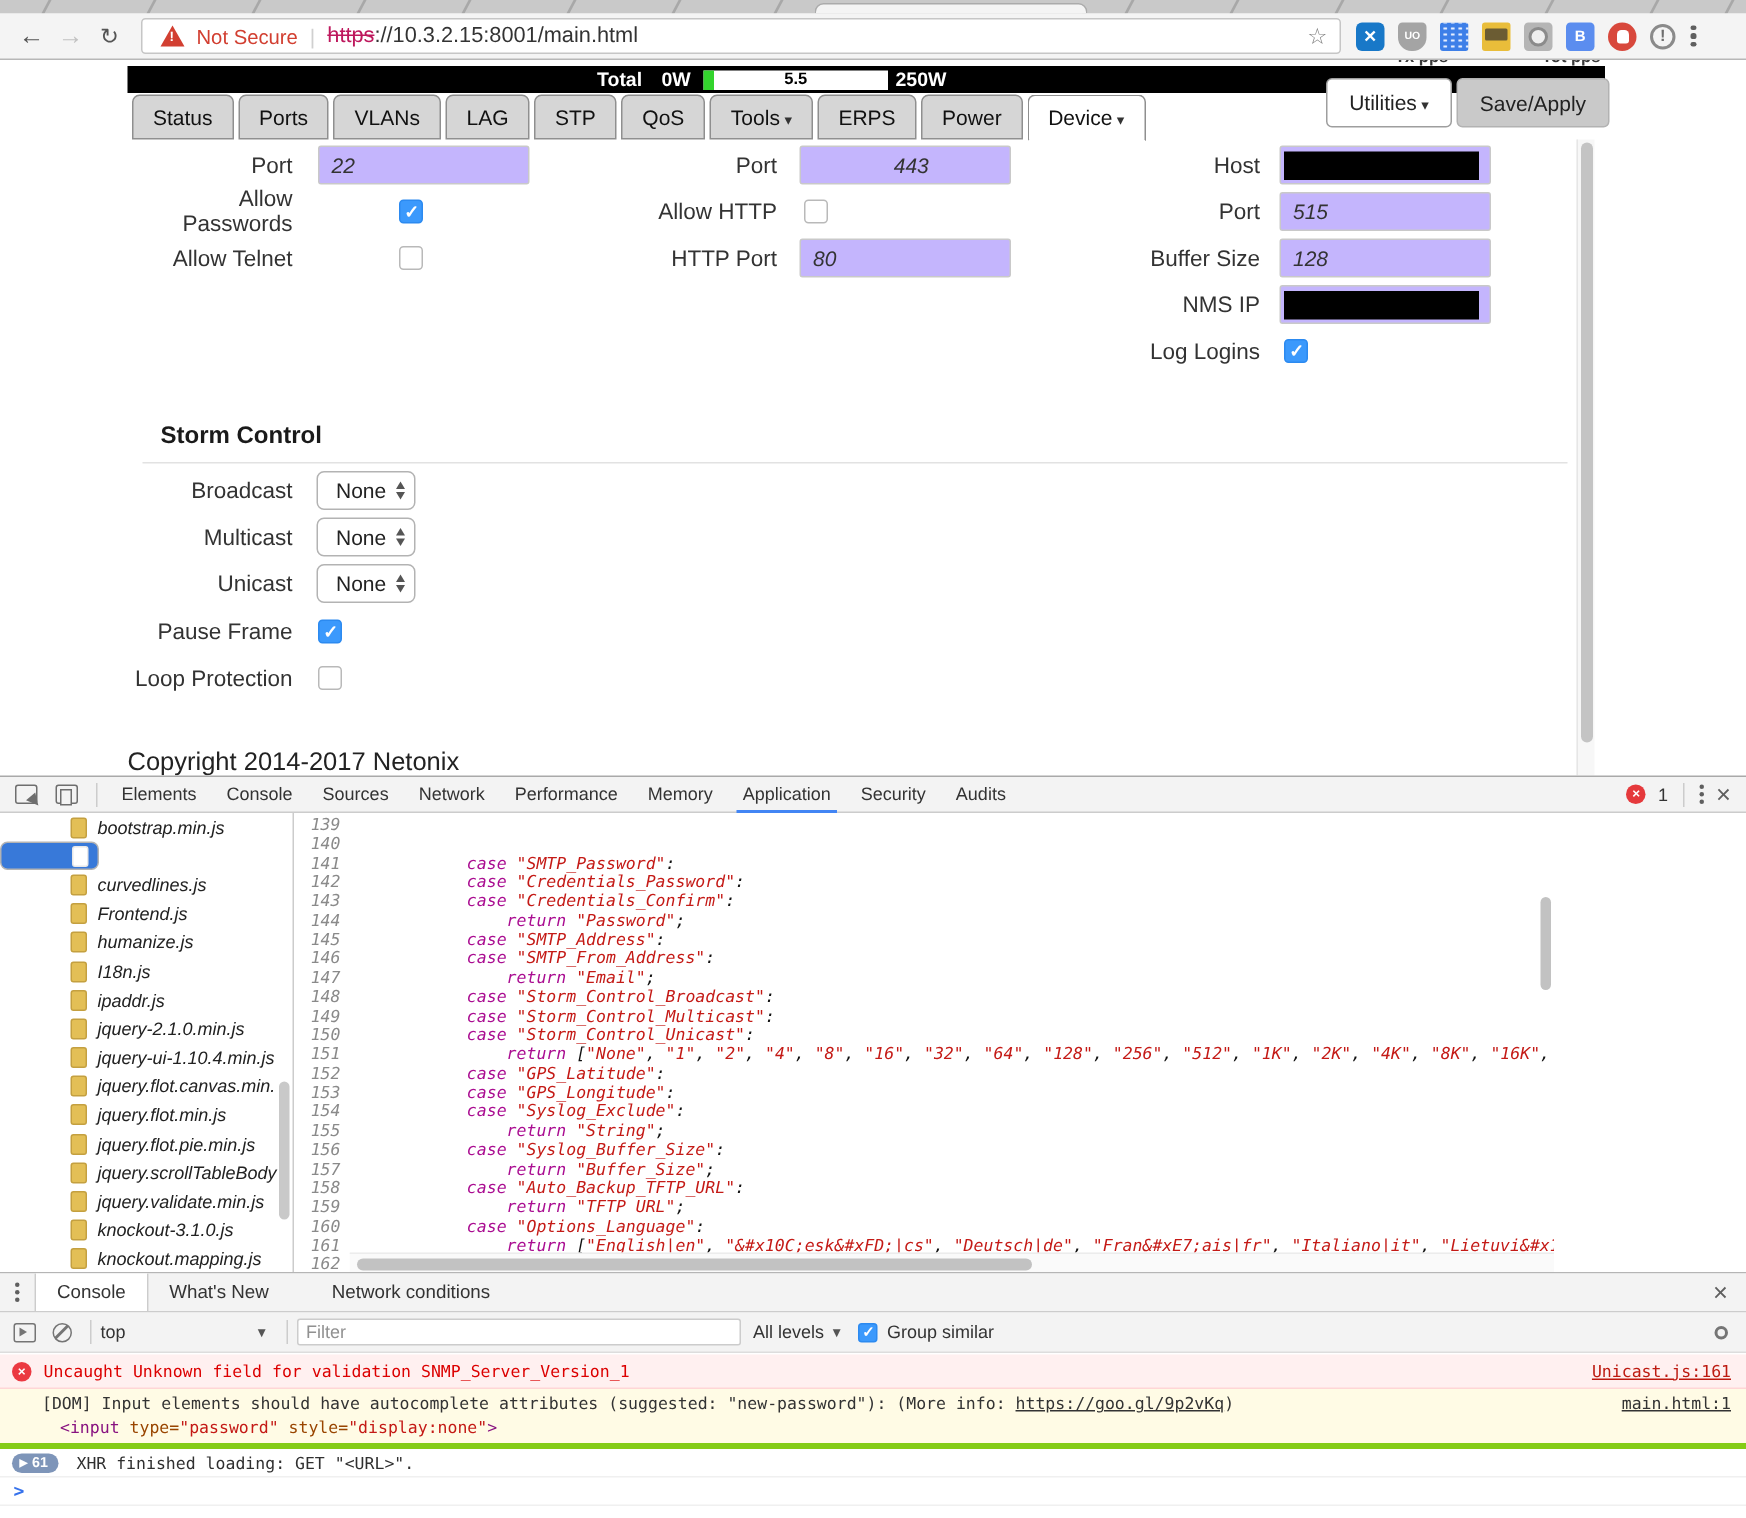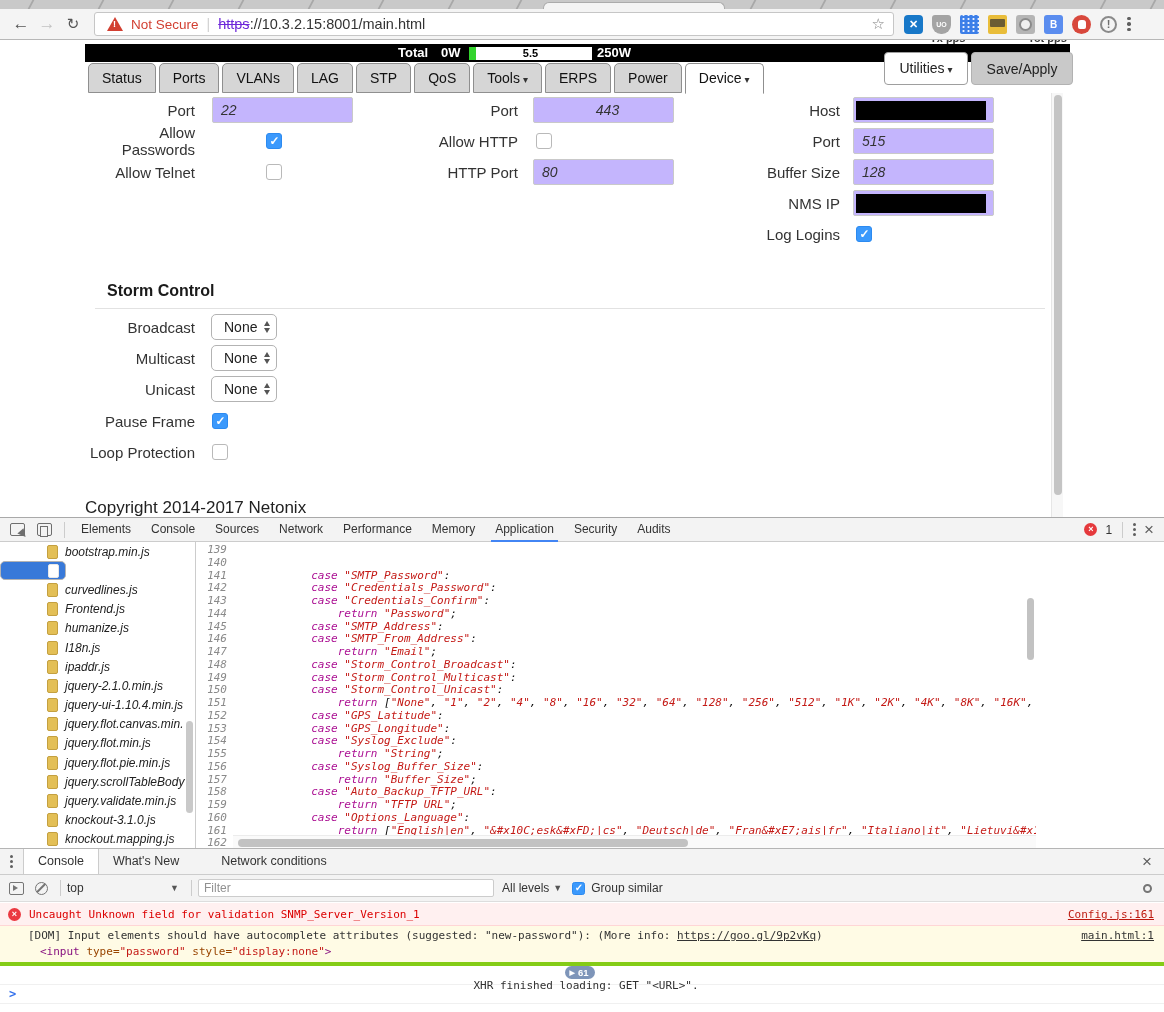--- a/index.html
+++ b/index.html
@@ -16,21 +16,21 @@
   .navbtn { width:26px; text-align:center; font-size:17px; color:#555; }
   .navbtn.back { margin-left:8px; }
   .navbtn.fwd { color:#c2c2c2; }
   .navbtn.reload { font-size:15px; }
   .urlbar { position:relative; margin-left:8px; width:800px; height:24px; background:#fff; border:1px solid #c6c6c6; border-radius:3px; display:flex; align-items:center; font-size:13px; }
   .warn-tri { width:0; height:0; border-left:8px solid transparent; border-right:8px solid transparent; border-bottom:14px solid #d23f31; margin-left:12px; position:relative; }
   .warn-tri::after { content:"!"; position:absolute; left:-2px; top:2px; color:#fff; font-size:9px; font-weight:bold; }
   .notsecure { color:#d23f31; font-size:13.5px; margin-left:8px; }
   .url-sep { color:#d0d0d0; margin:0 8px; font-size:14px; }
   .url-text { font-size:14.5px; color:#222; white-space:nowrap; }
-  .url-scheme { color:#6d28d9; text-decoration:line-through; }
+  .url-scheme { color:#be185d; text-decoration:line-through; }
   .url-rest { color:#333; }
   .star { margin-left:auto; margin-right:8px; color:#818181; font-size:15px; }
   .extrow { display:flex; align-items:center; gap:9px; margin-left:10px; }
   .exticon { width:19px; height:19px; position:relative; display:flex; align-items:center; justify-content:center; }
   .ext-swap { background:#1878c8; border-radius:4px; color:#fff; font-size:11px; font-weight:bold; }
   .ext-shield { background:#a4a4a4; border-radius:3px 3px 9px 9px; color:#fff; font-size:7px; font-weight:bold; }
   .ext-fence { background:#3d7fe8; border-radius:2px; background-image:radial-gradient(#e8f0ff 1px, transparent 1.3px); background-size:5px 4px; background-position:1px 2px; }
   .ext-locker { background:#e9bd3a; border-radius:2px; }
   .ext-locker::after { content:""; position:absolute; left:2px; right:2px; top:4px; height:8px; background:#6b5c33; border-radius:1px; }
   .ext-camera { background:#b5b5b5; border-radius:3px; }
@@ -136,21 +136,21 @@
   .src-link { margin-left:auto; text-decoration:underline; white-space:nowrap; }
   .src-err { color:#bd1a10; }
   .src-warn { color:#333; }
   .row-warn { background:#fffbe5; border-bottom:4px solid #84cc16; padding:3px 10px 4px 28px; color:#333; }
   .warn-l1 { display:flex; }
   .warn-text a, .warn-text .ulink { color:#333; text-decoration:underline; }
   .warn-l2 { margin-top:3px; padding-left:12px; }
   .dom-tag { color:#881280; }
   .dom-attr { color:#994500; }
   .dom-val { color:#c41a16; }
-  .row-info { height:19px; display:flex; align-items:center; border-bottom:1px solid #f0f0f0; color:#303030; padding-left:8px;flex-direction:column; }
+  .row-info { height:19px; display:flex; align-items:center; border-bottom:1px solid #f0f0f0; color:#303030; padding-left:8px; }
   .xhr-badge { display:flex; align-items:center; gap:3px; background:#7e95b9; color:#fff; border-radius:8px; padding:1px 7px 1px 5px; font-size:9.5px; font-weight:bold; margin-right:12px; font-family:"Liberation Sans",sans-serif; }
   .xhr-badge .tri { font-size:7px; }
   .row-prompt { height:19px; display:flex; align-items:center; border-bottom:1px solid #f0f0f0; padding-left:9px; }
   .chev { color:#3672ec; font-weight:bold; font-size:12px; }
 </style>
 </head>
 <body>
 
 <div class="screen">
 
@@ -486,21 +486,21 @@
         <span class="dd-caret">▼</span>
       </div>
       <div class="cb-sm" style="margin-left:10px"></div>
       <span style="margin-left:6px">Group similar</span>
       <div class="gear"></div>
     </div>
     <div class="cd-msgs">
       <div class="row-err">
         <div class="errball2">×</div>
         <span>Uncaught Unknown field for validation SNMP_Server_Version_1</span>
-        <span class="src-link src-err">Config.js:161</span>
+        <span class="src-link src-err">Unicast.js:161</span>
       </div>
       <div class="row-warn">
         <div class="warn-l1">
           <span class="warn-text"><span>[DOM] Input elements should have autocomplete attributes (suggested: "new-password"): (More info: </span><span class="ulink">https://goo.gl/9p2vKq</span><span>)</span></span>
           <span class="src-link src-warn">main.html:1</span>
         </div>
         <div class="warn-l2" id="dom-node-line"><span class="dom-tag">&lt;input</span> <span class="dom-attr">type</span><span class="dom-attr">=</span><span class="dom-val">"password"</span> <span class="dom-attr">style</span><span class="dom-attr">=</span><span class="dom-val">"display:none"</span><span class="dom-tag">&gt;</span></div>
       </div>
       <div class="row-info">
         <div class="xhr-badge">

